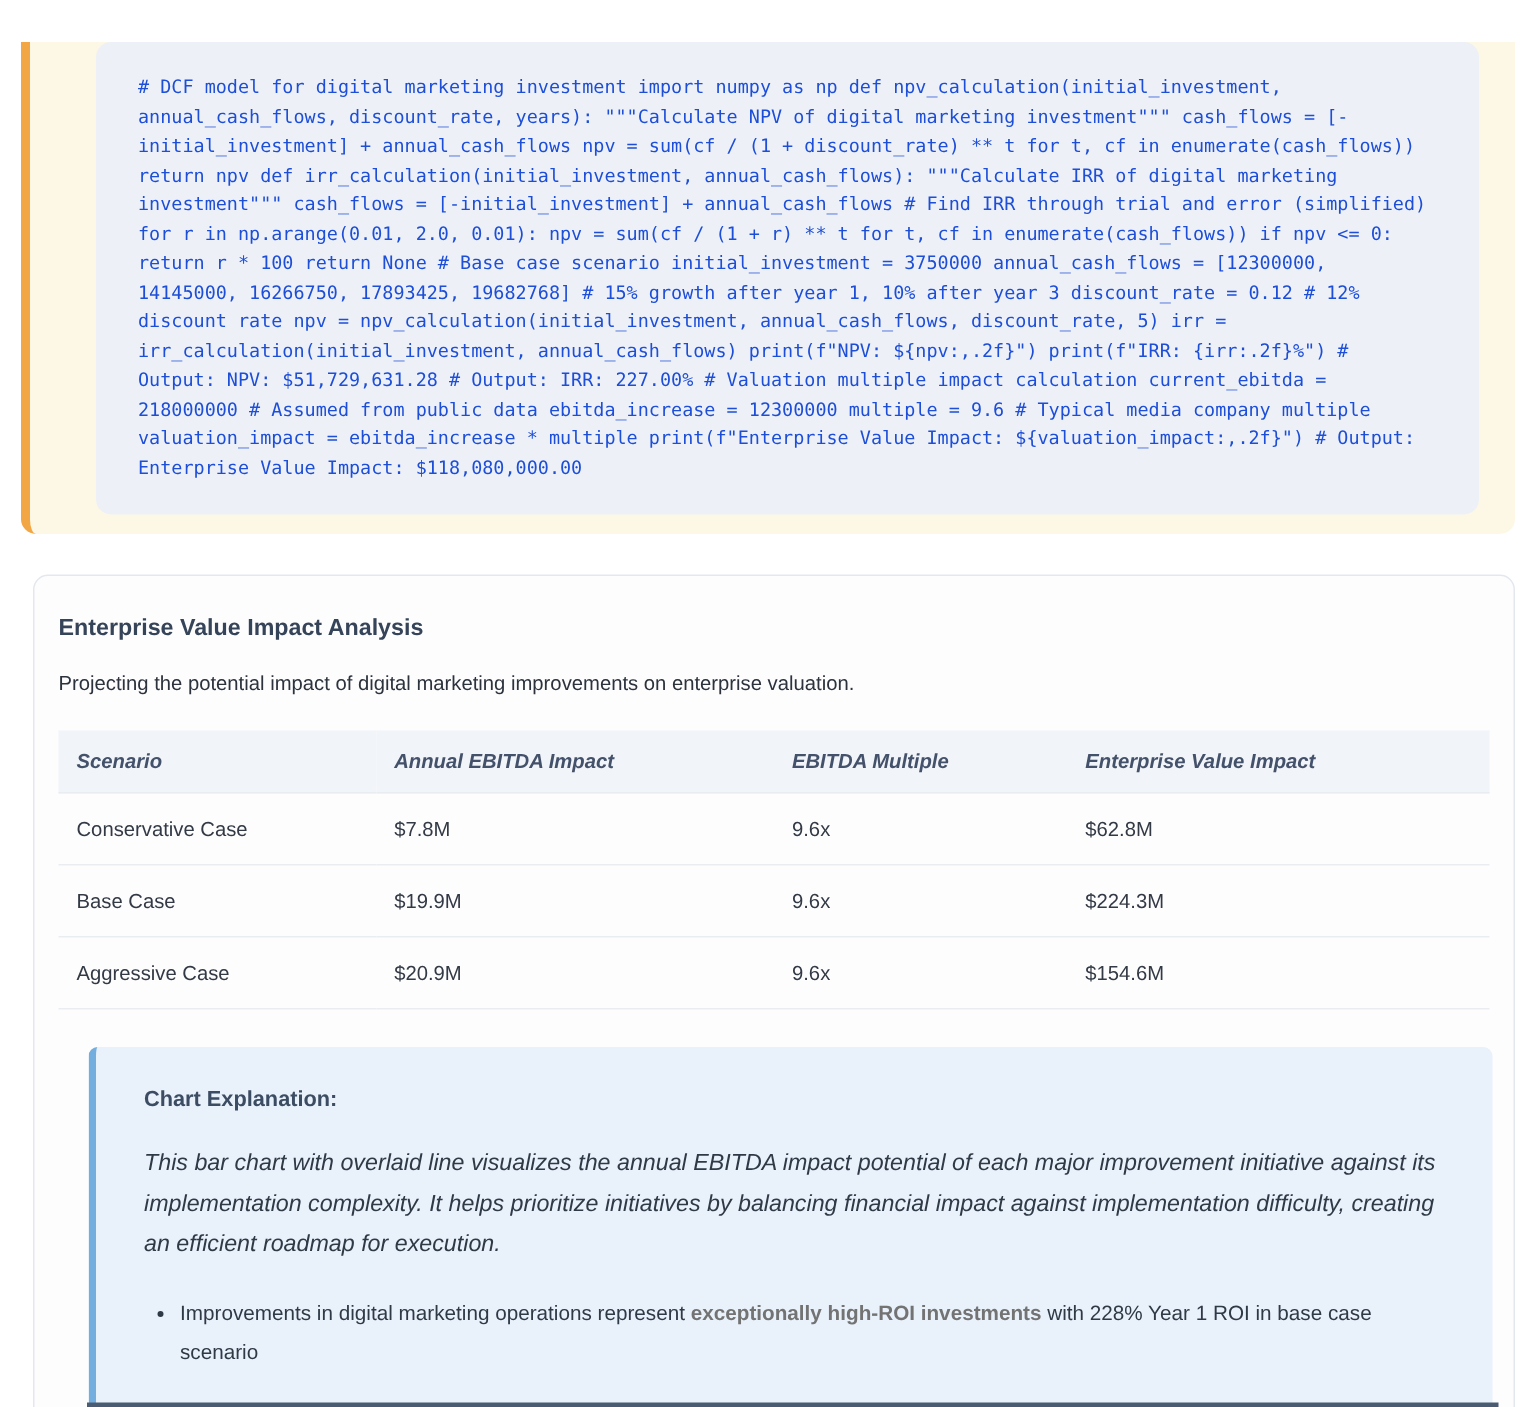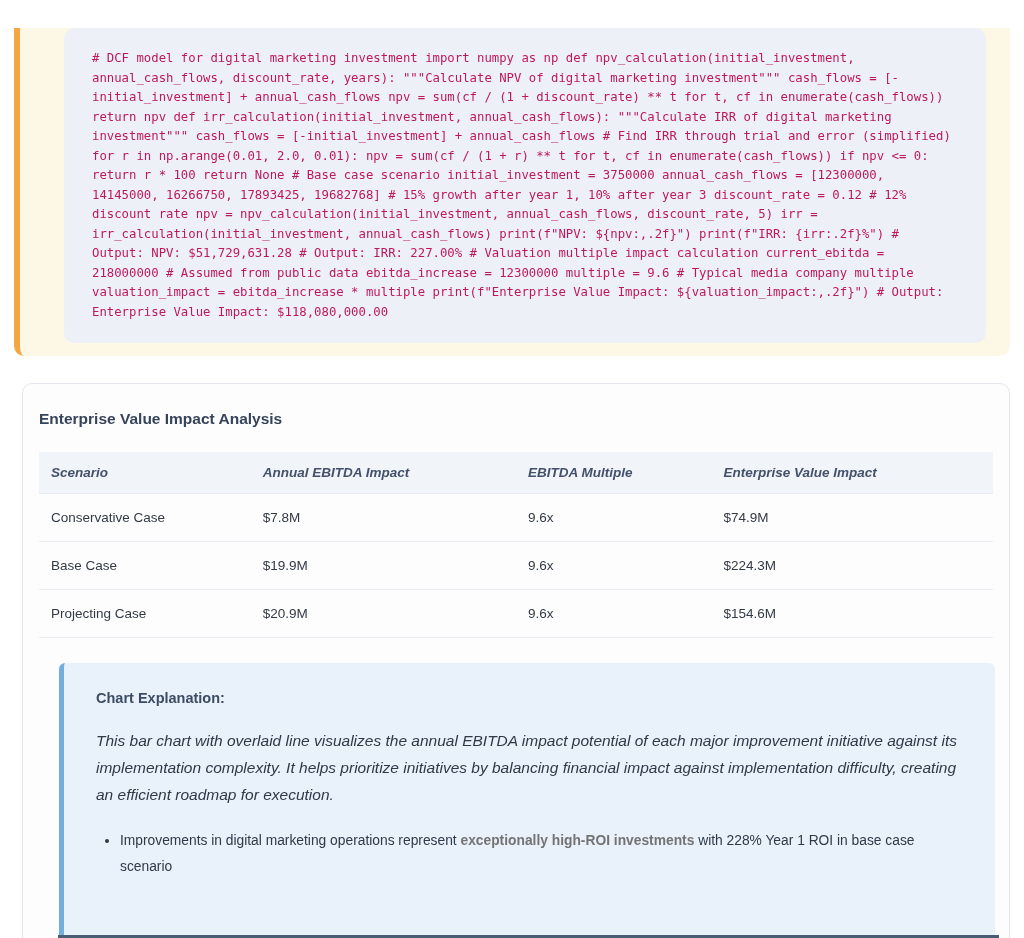--- a/index.html
+++ b/index.html
@@ -16,21 +16,21 @@
     border-radius: 0 0 10px 10px;
   }
   .code-block {
     margin: 28px 24px 0 44px;
     background: #edf1f7;
     border-radius: 10px;
     padding: 21px 28px;
     font-family: "DejaVu Sans Mono", monospace;
     font-size: 12.3px;
     line-height: 19.5px;
-    color: #be185d;
+    color: #1d4ed8;
     white-space: pre-wrap;
     word-break: break-word;
   }
 
   
   .analysis-card {
     margin: 27px 0 0 22px;
     width: 988px;
     height: 640px;
     background: #fdfdfe;
@@ -124,20 +124,21 @@
 </style>
 </head>
 <body>
 
 <div class="code-callout">
   <div class="code-block"># DCF model for digital marketing investment import numpy as np def npv_calculation(initial_investment, annual_cash_flows, discount_rate, years): """Calculate NPV of digital marketing investment""" cash_flows = [-initial_investment] + annual_cash_flows npv = sum(cf / (1 + discount_rate) ** t for t, cf in enumerate(cash_flows)) return npv def irr_calculation(initial_investment, annual_cash_flows): """Calculate IRR of digital marketing investment""" cash_flows = [-initial_investment] + annual_cash_flows # Find IRR through trial and error (simplified) for r in np.arange(0.01, 2.0, 0.01): npv = sum(cf / (1 + r) ** t for t, cf in enumerate(cash_flows)) if npv &lt;= 0: return r * 100 return None # Base case scenario initial_investment = 3750000 annual_cash_flows = [12300000, 14145000, 16266750, 17893425, 19682768] # 15% growth after year 1, 10% after year 3 discount_rate = 0.12 # 12% discount rate npv = npv_calculation(initial_investment, annual_cash_flows, discount_rate, 5) irr = irr_calculation(initial_investment, annual_cash_flows) print(f"NPV: ${npv:,.2f}") print(f"IRR: {irr:.2f}%") # Output: NPV: $51,729,631.28 # Output: IRR: 227.00% # Valuation multiple impact calculation current_ebitda = 218000000 # Assumed from public data ebitda_increase = 12300000 multiple = 9.6 # Typical media company multiple valuation_impact = ebitda_increase * multiple print(f"Enterprise Value Impact: ${valuation_impact:,.2f}") # Output: Enterprise Value Impact: $118,080,000.00</div>
 </div>
 
 <div class="analysis-card">
   <div class="card-title">Enterprise Value Impact Analysis</div>
+  <div class="card-desc">Projecting the potential impact of digital marketing improvements on enterprise valuation.</div>
 
   <table class="impact-table">
     <colgroup>
       <col style="width:22.2%">
         <col style="width:27.8%">
         <col style="width:20.5%">
         <col style="width:29.5%">
     </colgroup>
     <thead>
       <tr>
@@ -145,30 +146,30 @@
         <th>Annual EBITDA Impact</th>
         <th>EBITDA Multiple</th>
         <th>Enterprise Value Impact</th>
       </tr>
     </thead>
     <tbody>
       <tr>
         <td>Conservative Case</td>
         <td>$7.8M</td>
         <td>9.6x</td>
-        <td>$74.9M</td>
+        <td>$62.8M</td>
       </tr>
       <tr>
         <td>Base Case</td>
         <td>$19.9M</td>
         <td>9.6x</td>
         <td>$224.3M</td>
       </tr>
       <tr>
-        <td>Projecting Case</td>
+        <td>Aggressive Case</td>
         <td>$20.9M</td>
         <td>9.6x</td>
         <td>$154.6M</td>
       </tr>
     </tbody>
   </table>
 
   <div class="explanation-callout">
     <div class="callout-heading">Chart Explanation:</div>
     <div class="callout-body">This bar chart with overlaid line visualizes the annual EBITDA impact potential of each major improvement initiative against its implementation complexity. It helps prioritize initiatives by balancing financial impact against implementation difficulty, creating an efficient roadmap for execution.</div>

